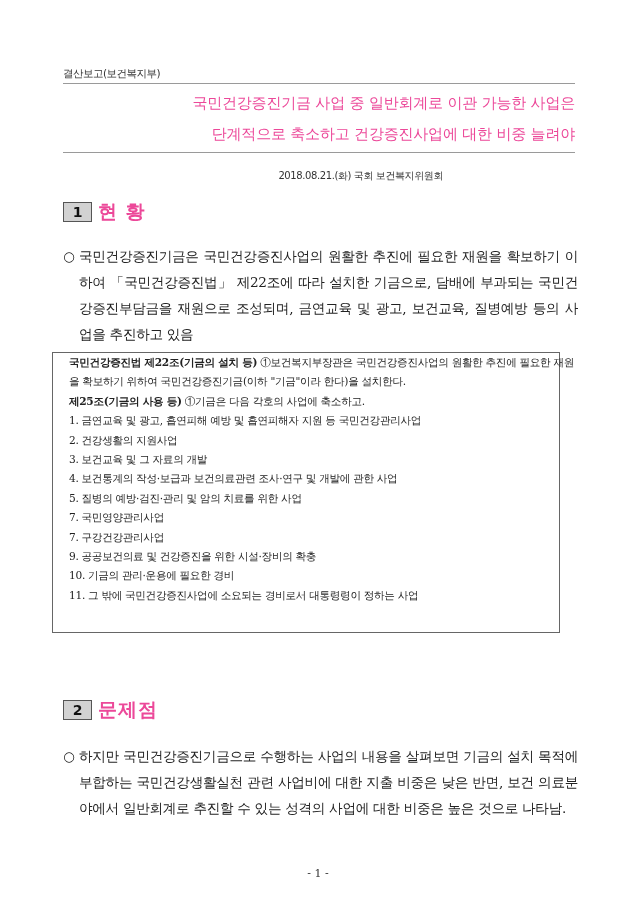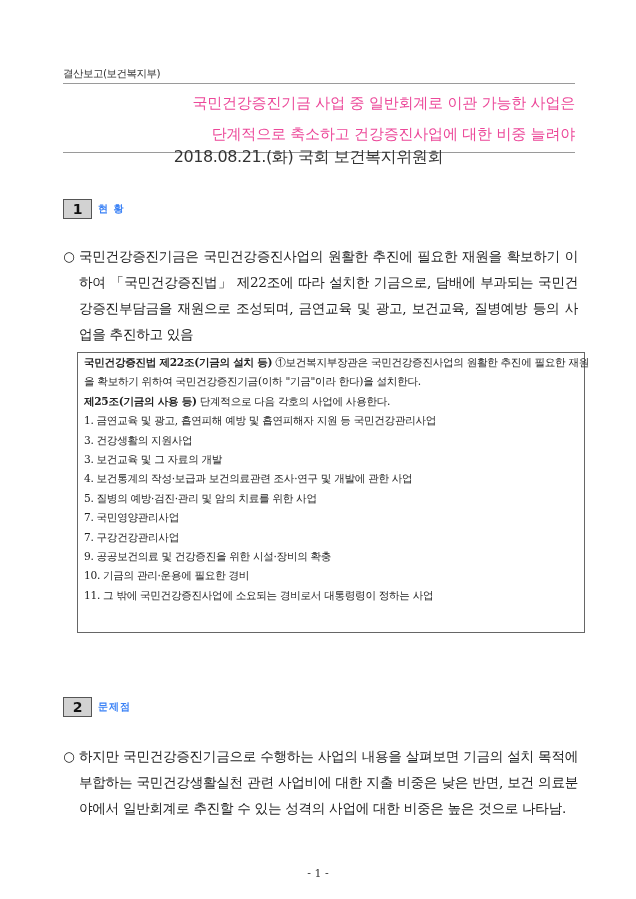--- a/index.html
+++ b/index.html
@@ -13,43 +13,43 @@
     font-family: "DejaVu Sans", "Liberation Sans", sans-serif; color: #333; letter-spacing: -0.5px;
   }
   .rule { position: absolute; left: 63px; width: 512px; height: 0; border-top: 1px solid #9a9a9a; }
   .rule.top { top: 83px; }
   .rule.bottom { top: 152px; }
   .title {
     position: absolute; left: 63px; width: 512px; top: 88px; text-align: right;
     font-size: 15px; line-height: 31px; color: #ec4899; letter-spacing: -0.2px;
   }
   .date-line {
-    position: absolute; right: 61px; top: 147px; font-size: 16px; color: #333;
+    position: absolute; right: 61px; top: 169px; font-size: 10px; color: #333;
     font-family: "DejaVu Sans", "Liberation Sans", sans-serif; letter-spacing: -0.4px;
   }
   .section-head { position: absolute; left: 63px; display: flex; align-items: center; }
   .section-num {
     width: 27px; height: 18px; background: #d2d2d2; border: 1px solid #555;
     font-family: "DejaVu Sans", "Liberation Sans", sans-serif; font-size: 14px; font-weight: bold;
     display: flex; align-items: center; justify-content: center; color: #111;
   }
   .section-title {
     margin-left: 6px; font-family: "DejaVu Sans", "Liberation Sans", sans-serif;
-    font-size: 10px; font-weight: bold; color: #3b82f6; letter-spacing: 1px;
+    font-size: 19px; font-weight: bold; color: #ec4899; letter-spacing: 1px;
   }
   .s1 { top: 199px; }
   .s2 { top: 697px; }
   .para { position: absolute; left: 63px; width: 515px; font-size: 13.6px; line-height: 26px; color: #222; }
   .para .bullet { position: absolute; left: 0; top: 0; }
   .para .text { margin-left: 16px; text-align: justify; letter-spacing: -0.3px; }
   .p1 { top: 243px; }
   .p2 { top: 743px; }
   .lawbox {
-    position: absolute; left: 77px; top: 352px; width: 508px; height: 281px;
-    border: 1px solid #666; padding: 0 0 0 6px; box-sizing: border-box;
+    position: absolute; left: 52px; top: 352px; width: 508px; height: 281px;
+    border: 1px solid #666; padding: 0 0 0 16px; box-sizing: border-box;
     font-size: 10.6px; line-height: 19.4px; color: #222;
   }
   .lawbox .line { white-space: nowrap; letter-spacing: -0.3px; }
   .lawbox b { font-weight: bold; }
   .footer-page {
     position: absolute; left: 0; width: 636px; top: 867px; text-align: center;
     font-size: 11px; color: #333;
   }
 </style>
 </head>
@@ -74,23 +74,23 @@
   </div>
 
   <div class="para p1">
     <span class="bullet">○</span>
     <div class="text">국민건강증진기금은 국민건강증진사업의 원활한 추진에 필요한 재원을 확보하기 이하여 「국민건강증진법」 제22조에 따라 설치한 기금으로, 담배에 부과되는 국민건강증진부담금을 재원으로 조성되며, 금연교육 및 광고, 보건교육, 질병예방 등의 사업을 추진하고 있음</div>
   </div>
 
   <div class="lawbox">
     <div class="line"><b>국민건강증진법 제22조(기금의 설치 등)</b><span> ①보건복지부장관은 국민건강증진사업의 원활한 추진에 필요한 재원</span></div>
     <div class="line">을 확보하기 위하여 국민건강증진기금(이하 "기금"이라 한다)을 설치한다.</div>
-    <div class="line"><b>제25조(기금의 사용 등)</b><span> 단계적으로 다음 각호의 사업에 사용한다.</span></div>
+    <div class="line"><b>제25조(기금의 사용 등)</b><span> ①기금은 다음 각호의 사업에 축소하고.</span></div>
     <div class="line">1. 금연교육 및 광고, 흡연피해 예방 및 흡연피해자 지원 등 국민건강관리사업</div>
-    <div class="line">3. 건강생활의 지원사업</div>
+    <div class="line">2. 건강생활의 지원사업</div>
     <div class="line">3. 보건교육 및 그 자료의 개발</div>
     <div class="line">4. 보건통계의 작성·보급과 보건의료관련 조사·연구 및 개발에 관한 사업</div>
     <div class="line">5. 질병의 예방·검진·관리 및 암의 치료를 위한 사업</div>
     <div class="line">7. 국민영양관리사업</div>
     <div class="line">7. 구강건강관리사업</div>
     <div class="line">9. 공공보건의료 및 건강증진을 위한 시설·장비의 확충</div>
     <div class="line">10. 기금의 관리·운용에 필요한 경비</div>
     <div class="line">11. 그 밖에 국민건강증진사업에 소요되는 경비로서 대통령령이 정하는 사업</div>
   </div>
 

